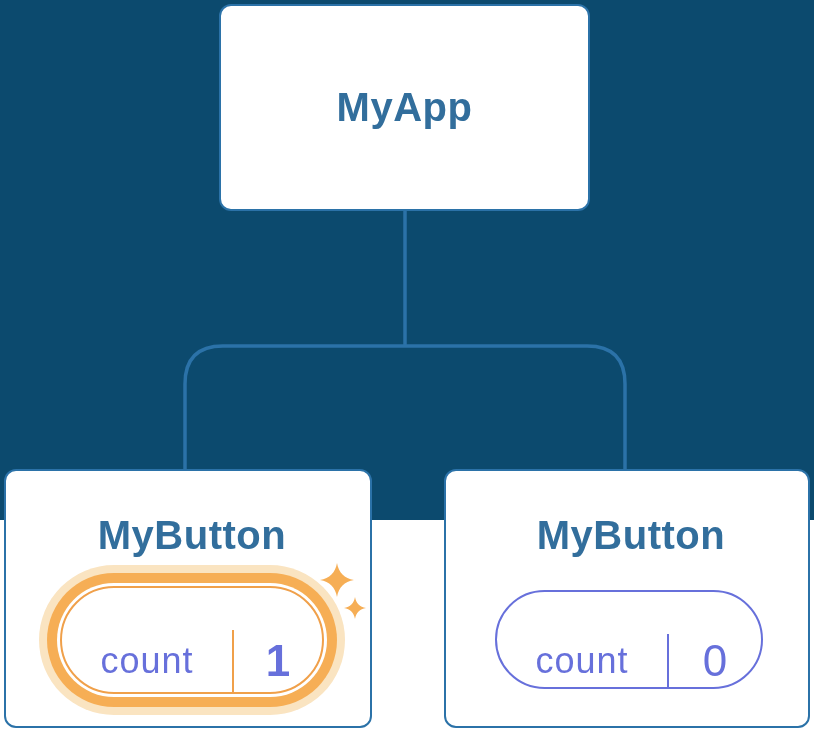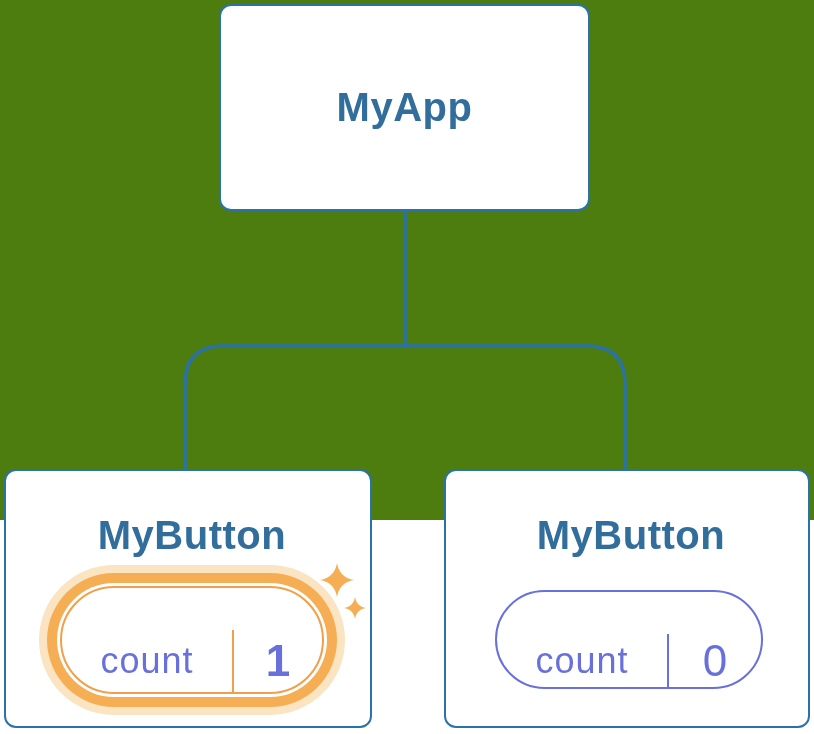--- a/index.html
+++ b/index.html
@@ -4,21 +4,21 @@
 <style>
   html, body { margin: 0; padding: 0; }
   body {
     width: 814px; height: 734px;
     font-family: "Liberation Sans", "DejaVu Sans", sans-serif;
     overflow: hidden;
   }
   .canvas {
     position: relative;
     width: 814px; height: 520px;
-    background: #4d7c0f;
+    background: #0c4a6e;
   }
   svg.connectors {
     position: absolute; left: 0; top: 0;
     width: 814px; height: 734px;
     z-index: 1;
   }
   svg.connectors path {
     fill: none;
     stroke: #2B72A8;
     stroke-width: 3.5;

